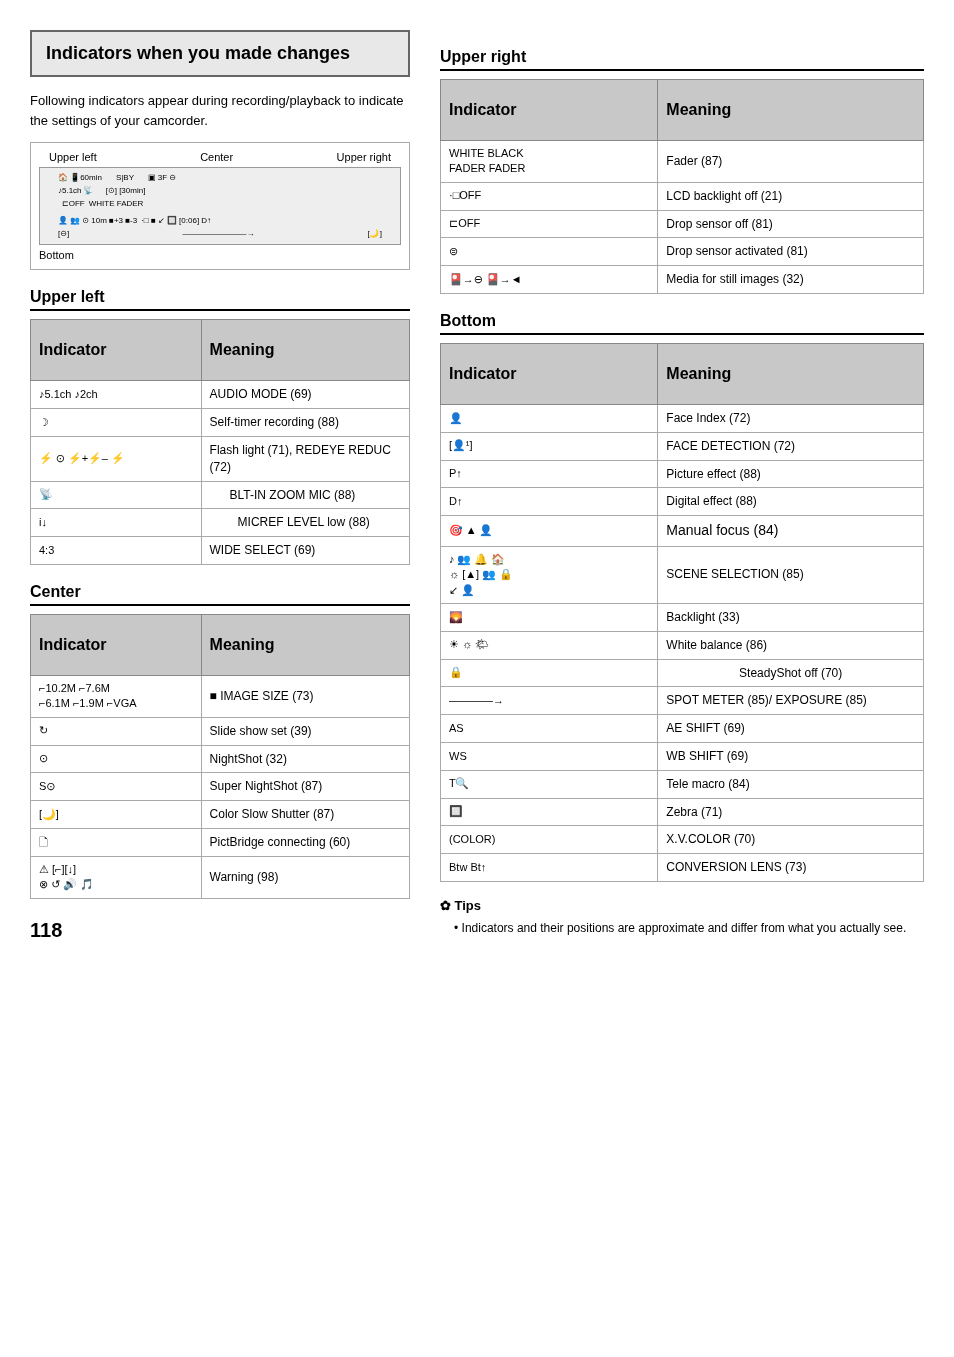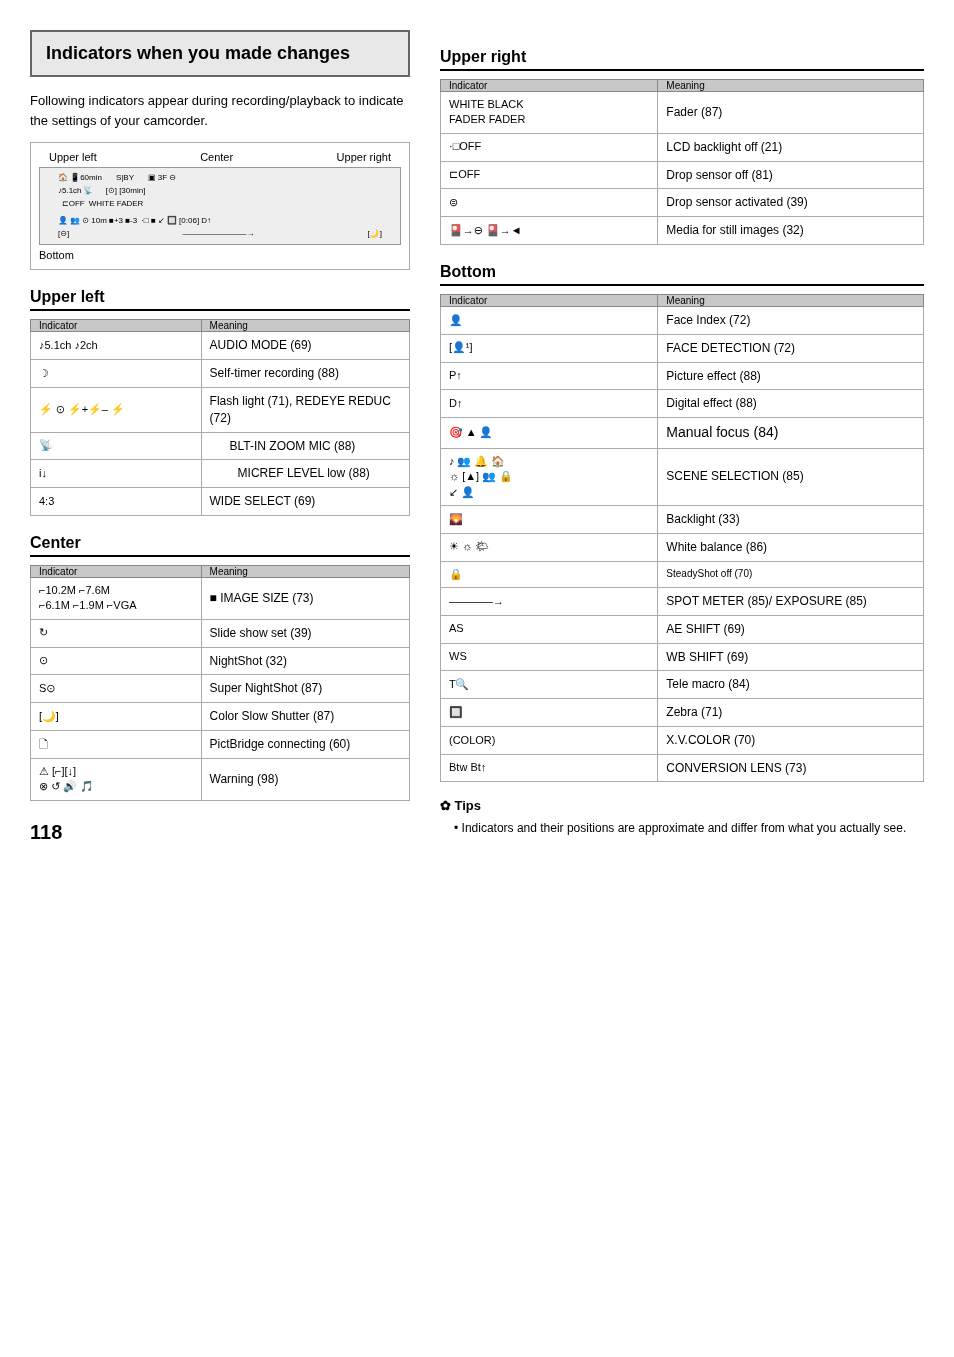--- a/index.html
+++ b/index.html
@@ -84,24 +84,24 @@
       width: 100%;
       border-collapse: collapse;
       margin-bottom: 16px;
       font-size: 12px;
     }
     .indicator-table thead tr {
       background: #c8c8c8;
     }
     .indicator-table th {
       border: 1px solid #888;
-      padding: 0 8px;
+      padding: 21px 8px;
       text-align: left;
-      font-weight: normal;
-      font-size: 10px;
+      font-weight: bold;
+      font-size: 16px;
     }
     .indicator-table td {
       border: 1px solid #aaa;
       padding: 5px 8px;
       vertical-align: middle;
       line-height: 1.4;
     }
     .indicator-table td:first-child {
       width: 45%;
       font-size: 11px;
@@ -284,21 +284,21 @@
           <tr>
             <td style="font-family: Arial, sans-serif; font-size: 11px; white-space: pre-line;">·□OFF</td>
             <td style="font-size: 12px;">LCD backlight off (21)</td>
           </tr>
           <tr>
             <td style="font-family: Arial, sans-serif; font-size: 11px; white-space: pre-line;">⊏OFF</td>
             <td style="font-size: 12px;">Drop sensor off (81)</td>
           </tr>
           <tr>
             <td style="font-family: Arial, sans-serif; font-size: 11px; white-space: pre-line;">⊜</td>
-            <td style="font-size: 12px;">Drop sensor activated (39)</td>
+            <td style="font-size: 12px;">Drop sensor activated (81)</td>
           </tr>
           <tr>
             <td style="font-family: Arial, sans-serif; font-size: 11px; white-space: pre-line;">🎴→⊖ 🎴→◄</td>
             <td style="font-size: 12px;">Media for still images (32)</td>
           </tr>
         </tbody>
     </table>
 
     <div class="section-heading">Bottom</div>
     <table class="indicator-table">
@@ -338,21 +338,21 @@
           <tr>
             <td style="font-family: Arial, sans-serif; font-size: 11px; white-space: pre-line;">🌄</td>
             <td style="font-size: 12px;">Backlight (33)</td>
           </tr>
           <tr>
             <td style="font-family: Arial, sans-serif; font-size: 11px; white-space: pre-line;">☀ ☼ 🌤</td>
             <td style="font-size: 12px;">White balance (86)</td>
           </tr>
           <tr>
             <td style="font-family: Arial, sans-serif; font-size: 11px; white-space: pre-line;">🔒</td>
-            <td style="font-size: 10px;">SteadyShot off (70)</td>
+            <td style="font-size: 12px; text-align: center;">SteadyShot off (70)</td>
           </tr>
           <tr>
             <td style="font-family: Arial, sans-serif; font-size: 11px; white-space: pre-line;">————→</td>
             <td style="font-size: 12px;">SPOT METER (85)/ EXPOSURE (85)</td>
           </tr>
           <tr>
             <td style="font-family: Arial, sans-serif; font-size: 11px; white-space: pre-line;">AS</td>
             <td style="font-size: 12px;">AE SHIFT (69)</td>
           </tr>
           <tr>

